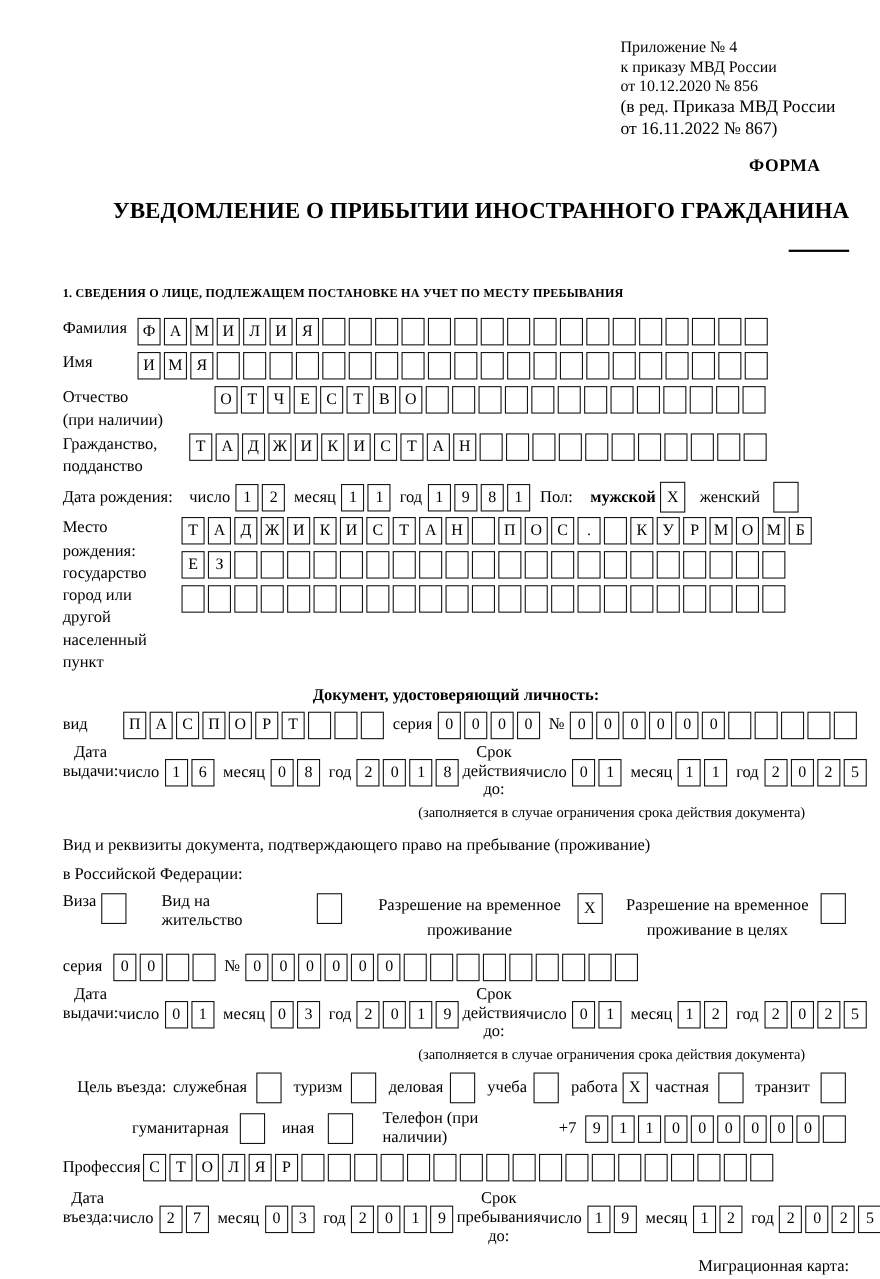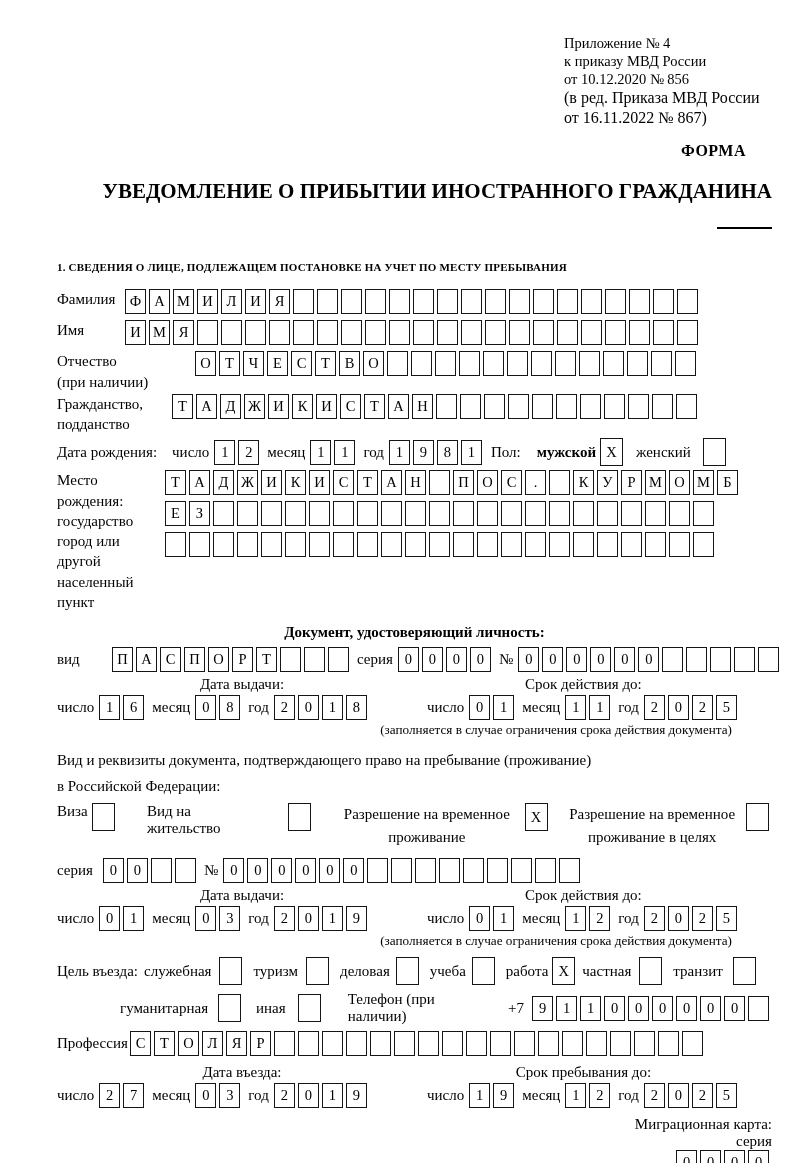--- a/index.html
+++ b/index.html
@@ -29,21 +29,21 @@
   .frow { display:flex; align-items:flex-start; margin-top:6px; }
   .flabel { flex:0 0 auto; line-height:1.35; }
   .w68  { width:68px; }  .w73 { width:73px; }
   .w138 { width:138px; } .w115 { width:115px; }
   .w108 { width:108px; }
   .dg { display:inline-flex; align-items:center; }
   .dlab { margin:0 5px; }
   .dlab.first { margin-left:0; }
   .center-bold { text-align:center; font-weight:bold; margin-top:8px; }
   .dates-wrap { display:flex; margin-top:4px; }
-  .datecol { display:flex; flex-direction:column; }
+  .datecol { display:flex; }
   .datecol .dhead { text-align:center; margin-bottom:2px; }
   .note-right { text-align:right; font-size:13.2px; padding-right:40px; margin-top:2px; }
   .intro { margin-top:10px; line-height:1.7; }
   .opts { display:flex; align-items:flex-start; margin-top:4px; }
   .opt-label-multi { text-align:center; line-height:1.5; } .gap14 { width:14px; } .gap22 { width:22px; } .gap30 { width:30px; }
   .boxcol .boxes { margin-bottom:6px; }
 </style>
 </head>
 <body>
 
@@ -497,21 +497,21 @@
             <span class="cell">2</span>
             <span class="cell">0</span>
             <span class="cell">2</span>
             <span class="cell">5</span>
           </span>
       </span>
     </div>
   </div>
   <div class="note-right">(заполняется в случае ограничения срока действия документа)</div>
 
-  <div class="frow" style="align-items:center; margin-top:8px;">
+  <div class="frow" style="align-items:center; margin-top:8px;justify-content:flex-end;">
     <span>Цель въезда:</span>
     <span style="margin-left:6px;">служебная</span>
     <span class="boxes cb" style="margin-left:8px;">
         <span class="cell"></span>
       </span>
     <span style="margin-left:8px;">туризм</span>
     <span class="boxes cb" style="margin-left:8px;">
         <span class="cell"></span>
       </span>
     <span style="margin-left:8px;">деловая</span>

